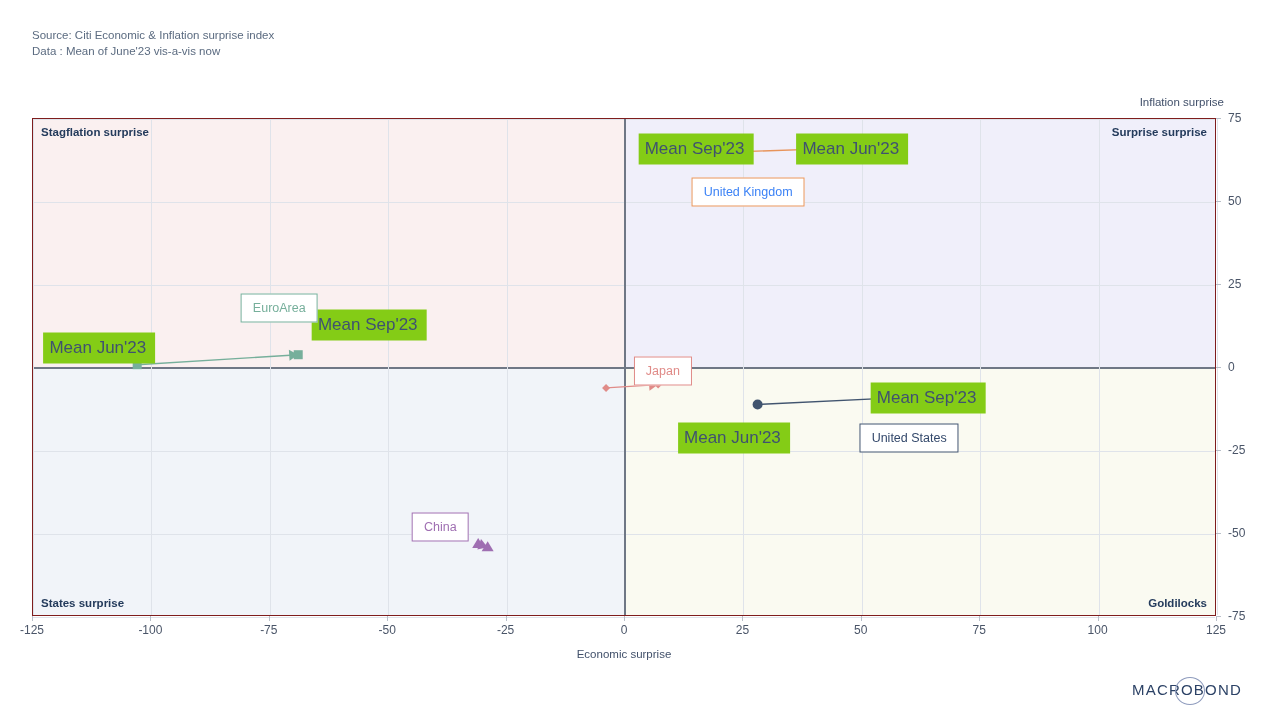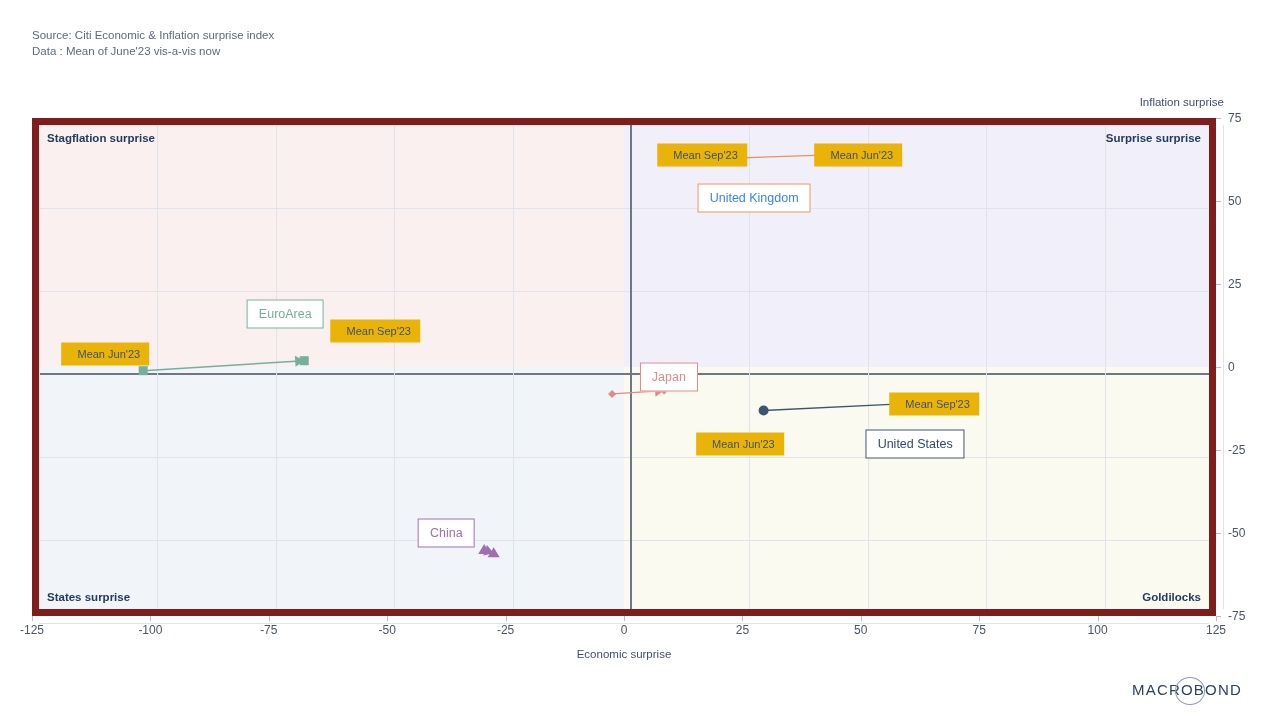--- a/index.html
+++ b/index.html
@@ -46,21 +46,21 @@
     color: #41506a;
   }
 
   
   #plot {
     position: absolute;
     left: 32px;
     top: 118px;
     width: 1184px;
     height: 498px;
-    border: 7px solid #7f1d1d;
+    border: 1px solid #7f1d1d;
     box-sizing: border-box;
   }
   .quadrant {
     position: absolute;
     width: 50%;
     height: 50%;
   }
   #quad-tl { left: 0;   top: 0;   background: #faf0f0; }
   #quad-tr { left: 50%; top: 0;   background: #f0effa; }
   #quad-bl { left: 0;   top: 50%; background: #f1f4f9; }
@@ -110,23 +110,23 @@
     position: absolute;
     left: 0; top: 0;
     width: 1184px;
     height: 498px;
     overflow: visible;
   }
 
   
   .value-box {
     position: absolute;
-    background: #eab308;
-    padding: 5px 9px 6px 16px;
-    font-size: 11px;
+    background: #84cc16;
+    padding: 5px 9px 6px 6px;
+    font-size: 17px;
     color: #3f5270;
     white-space: nowrap;
     transform: translate(-50%, -50%);
   }
   
   .country-box {
     position: absolute;
     background: #ffffff;
     border: 1px solid #8e9bbd;
     padding: 6px 11px 7px 11px;

